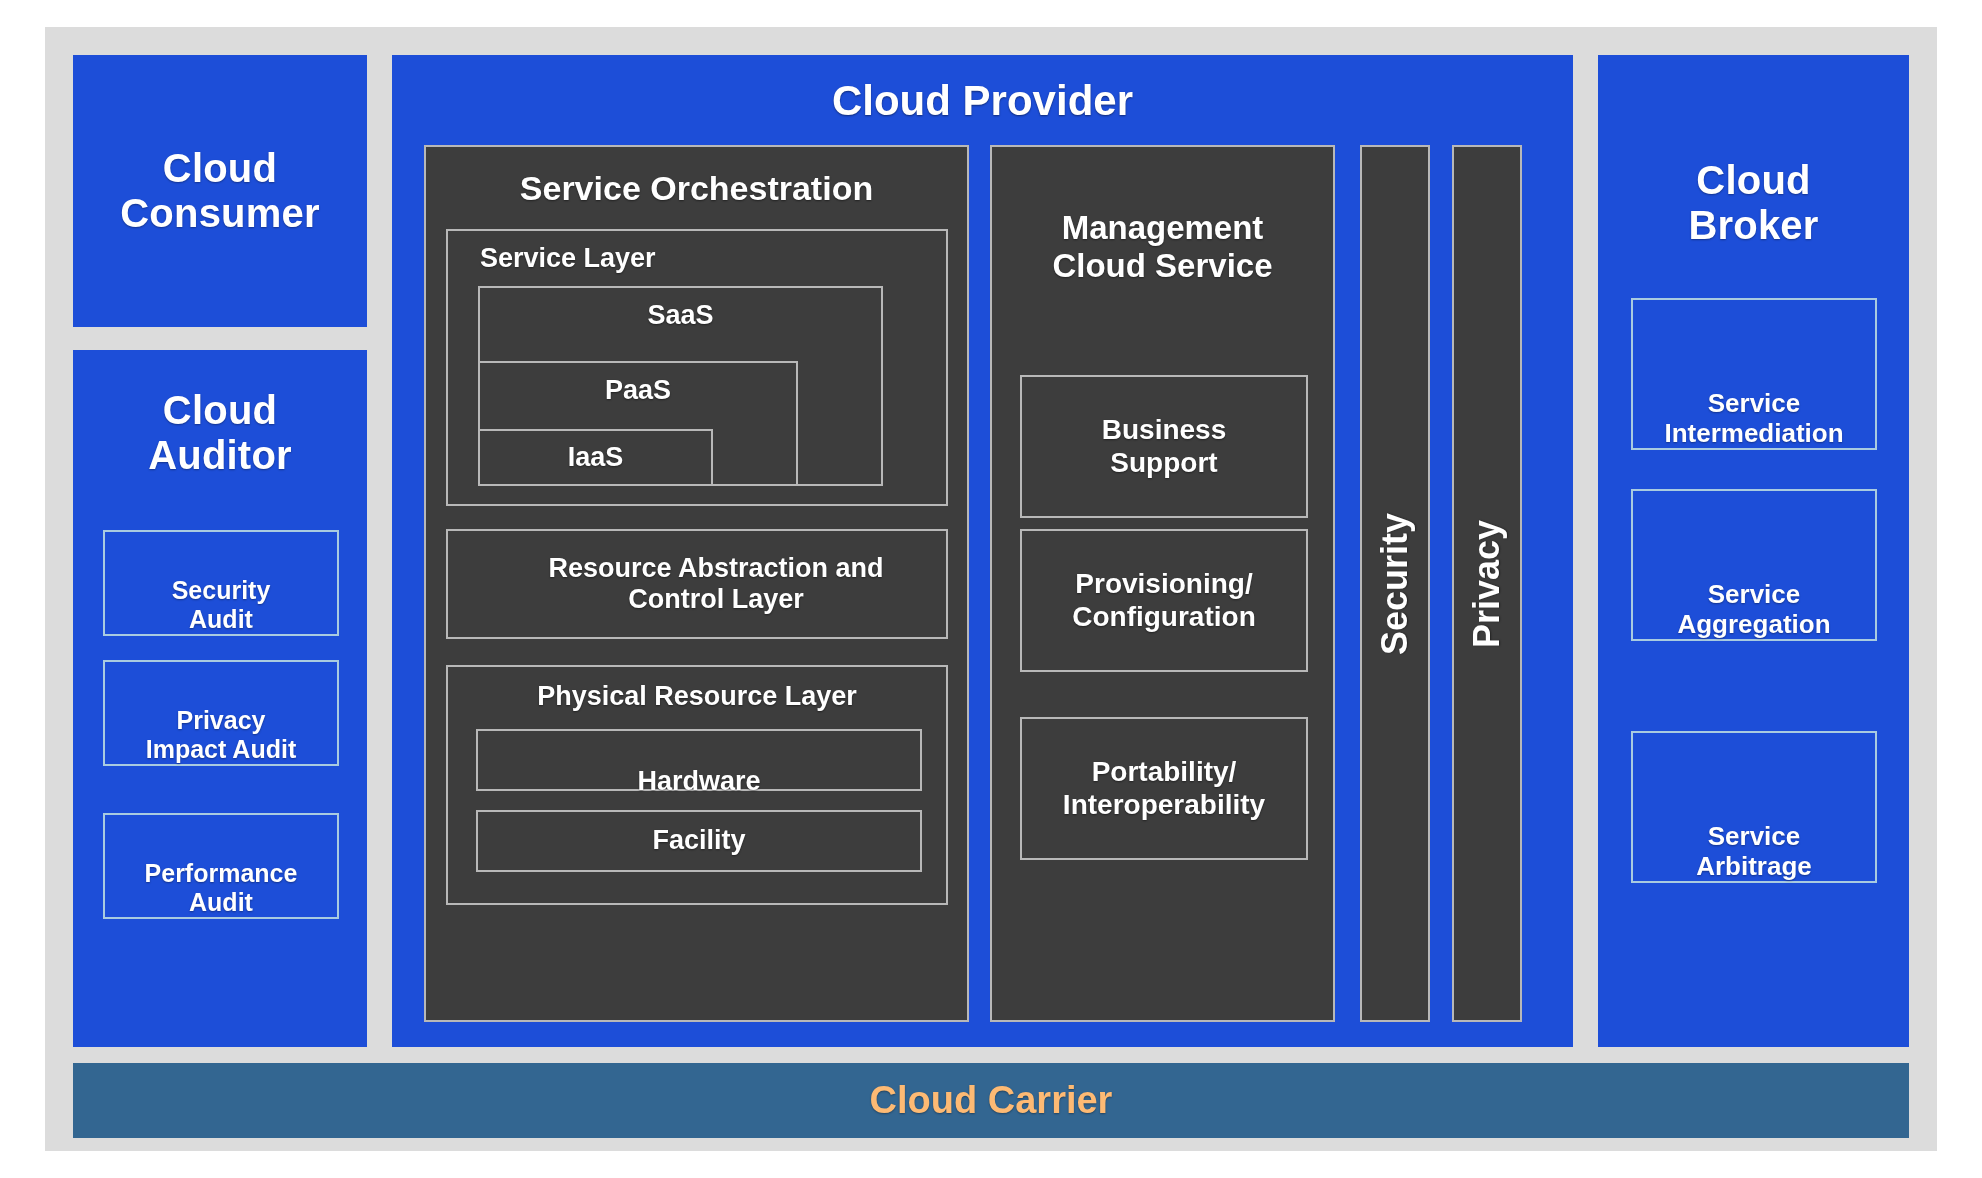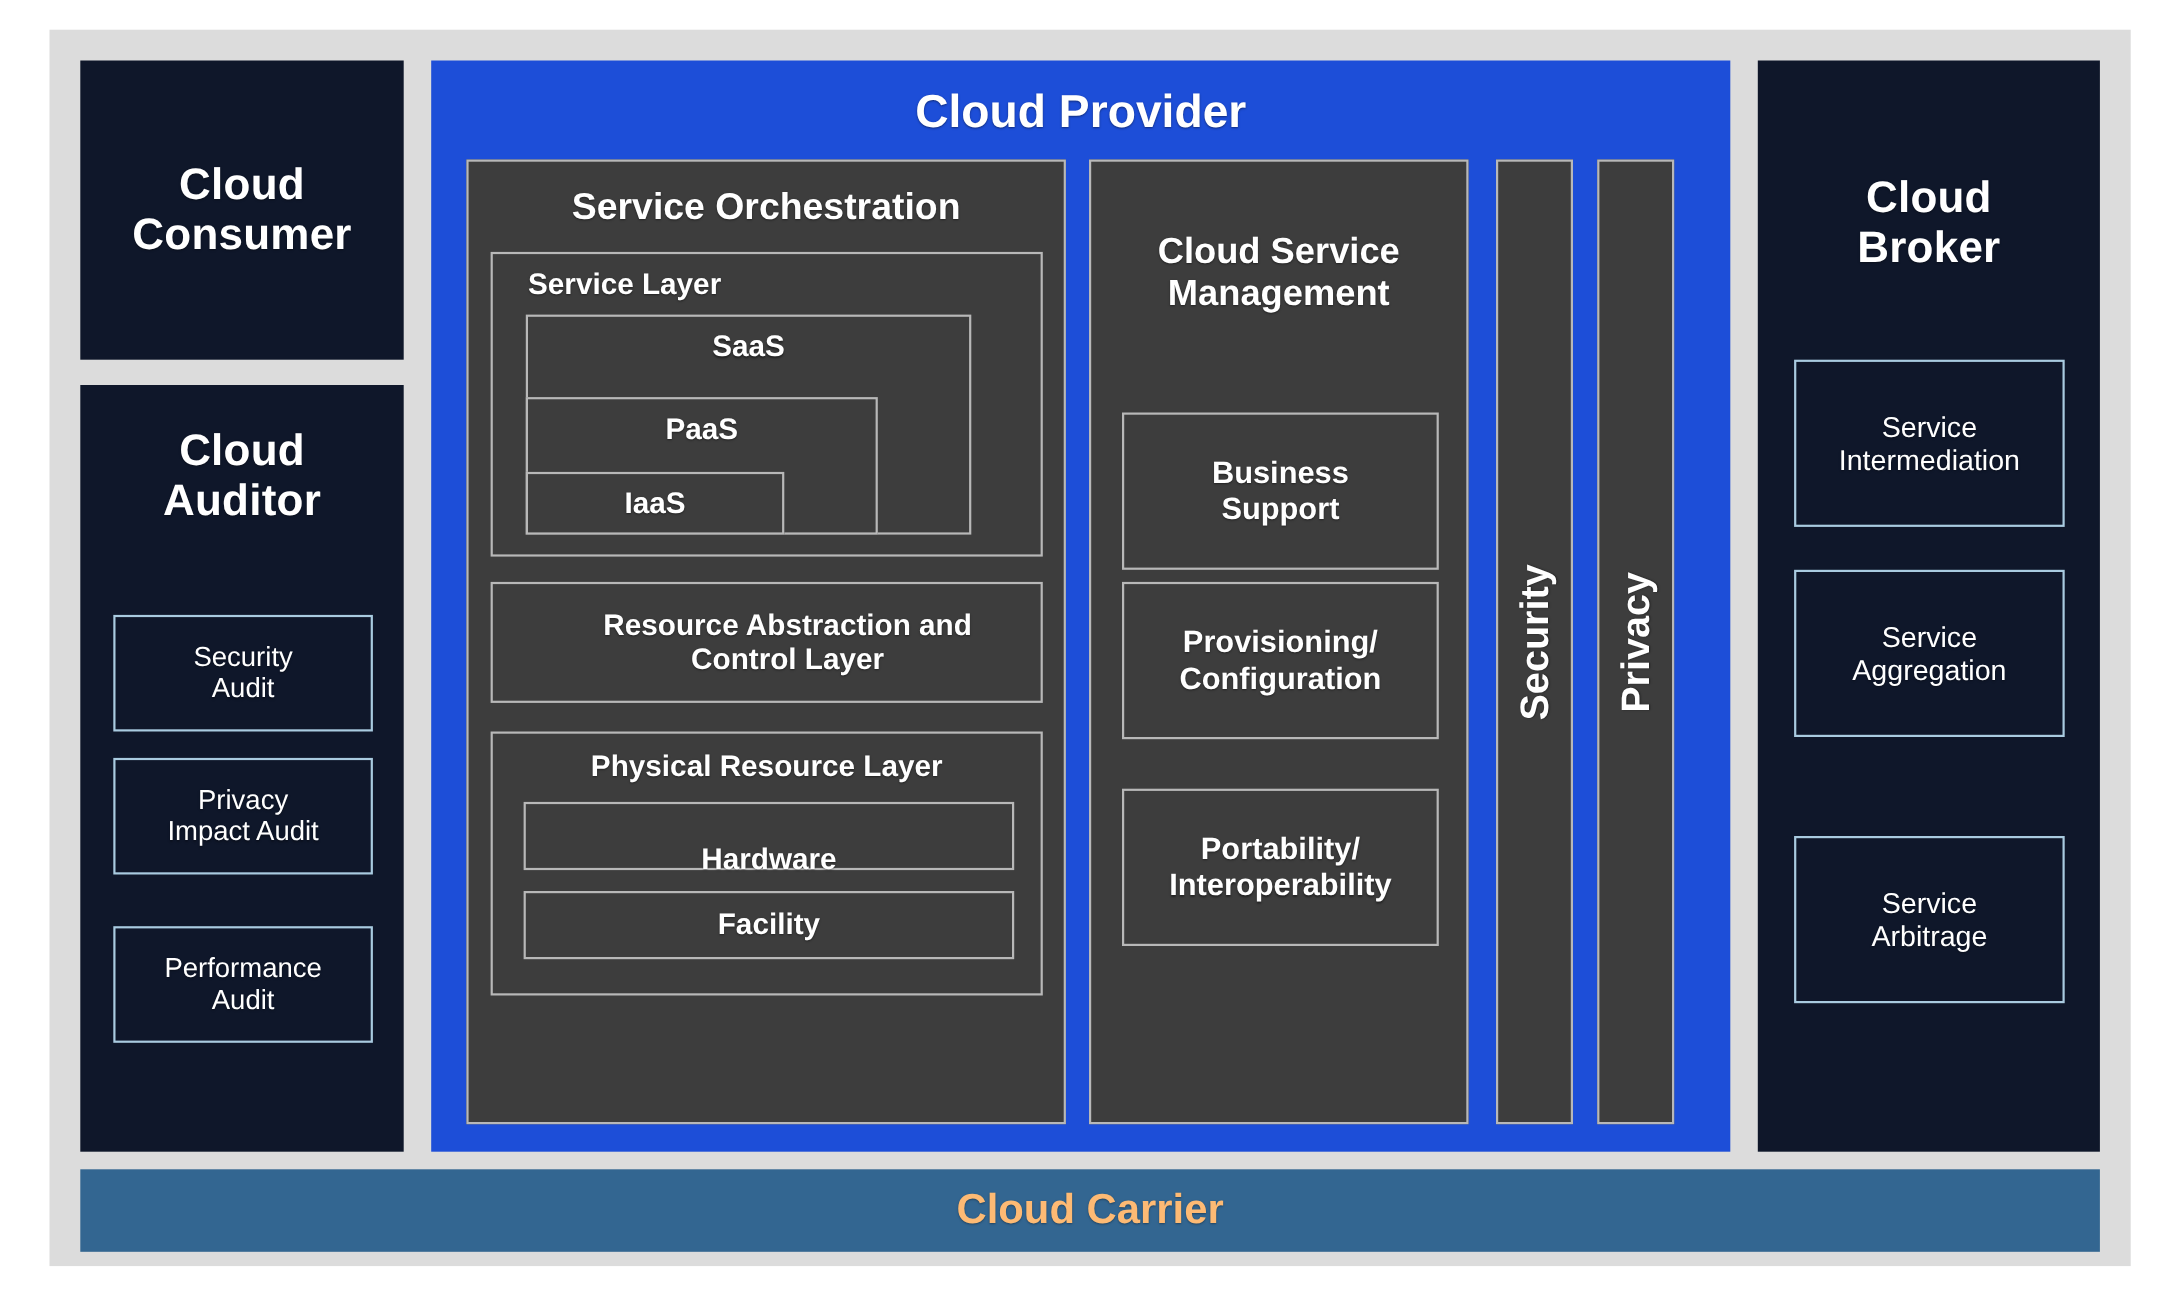--- a/index.html
+++ b/index.html
@@ -24,21 +24,21 @@
     left: 45px;
     top: 27px;
     width: 1892px;
     height: 1124px;
     background: #dcdcdc;
   }
 
   
   .blue-panel {
     position: absolute;
-    background: #0f172a;
+    background: #1d4ed8;
     box-sizing: border-box;
     display: flex;
     flex-direction: column;
     align-items: center;
   }
 
   .panel-title {
     color: #ffffff;
     font-weight: bold;
     text-align: center;
@@ -46,28 +46,27 @@
     letter-spacing: 0.2px;
     text-shadow: 0 1px 2px rgba(0,0,0,0.35);
   }
 
   
   .blue-subbox {
     position: absolute;
     border: 2px solid #a9cbe0;
     box-sizing: border-box;
     display: flex;
-    align-items: center;
+    align-items: flex-end;
     justify-content: center;
     color: #ffffff;
-    font-weight: normal;
+    font-weight: bold;
     text-align: center;
     line-height: 1.16;
     text-shadow: 0 1px 2px rgba(0,0,0,0.35);
-    margin-top: 29px;
   }
 
   
   .dark-panel {
     position: absolute;
     background: #1d4ed8;
     box-sizing: border-box;
   }
 
   .provider-title {
@@ -214,22 +213,22 @@
         </div>
 
         <div class="grey-box" style="left:28px; top:143px; width:446px; height:62px; display:flex; align-items:center; justify-content:center;">
           <div class="grey-box-label" style="font-size:27px;">Facility</div>
         </div>
       </div>
     </div>
 
     <div class="grey-box" style="left:598px; top:90px; width:345px; height:877px;">
       <div class="grey-box-label top-label" style="top:62px; font-size:33px;">
+        <div>Management</div>
         <div>Cloud Service</div>
-        <div>Management</div>
       </div>
 
       <div class="grey-box" style="left:28px; top:195px; width:288px; height:143px; display:flex; align-items:center; justify-content:center;margin-top:33px;">
         <div class="grey-box-label" style="font-size:28px;">
           <div>Business</div>
           <div>Support</div>
         </div>
       </div>
 
       <div class="grey-box" style="left:28px; top:382px; width:288px; height:143px; display:flex; align-items:center; justify-content:center;">

